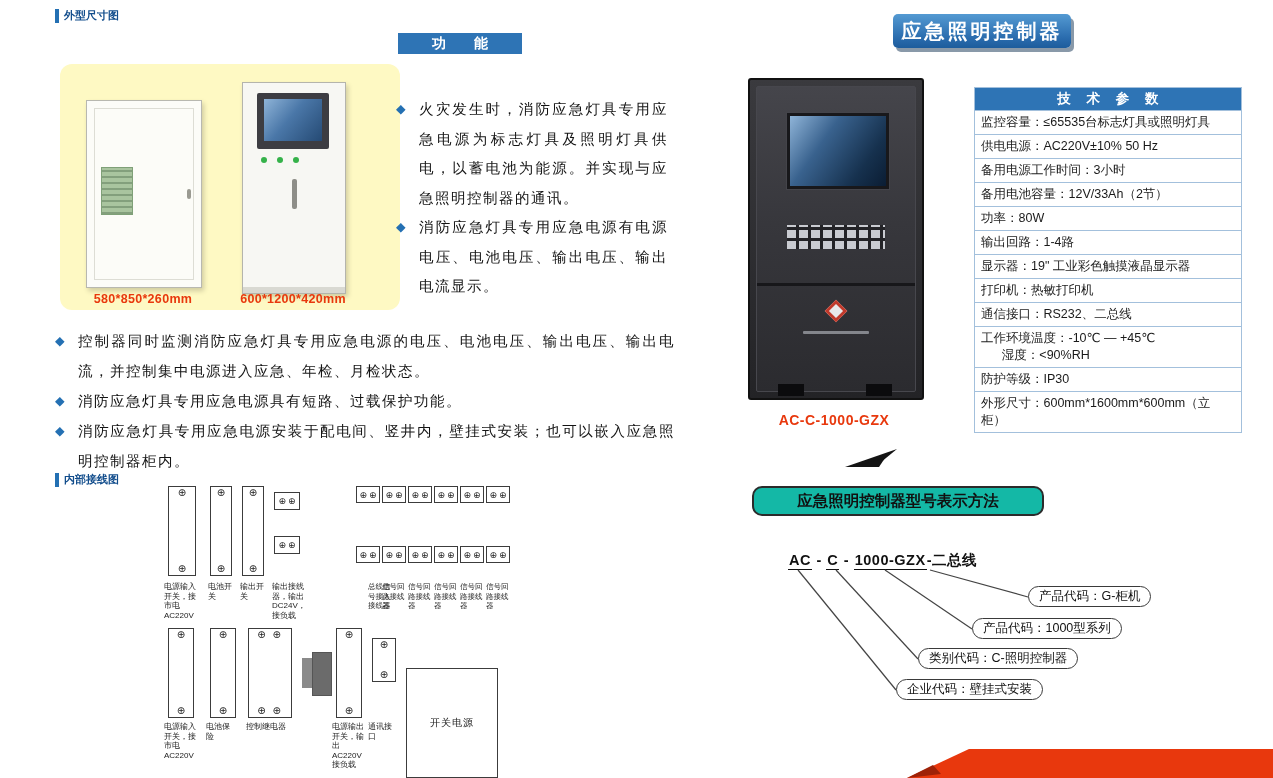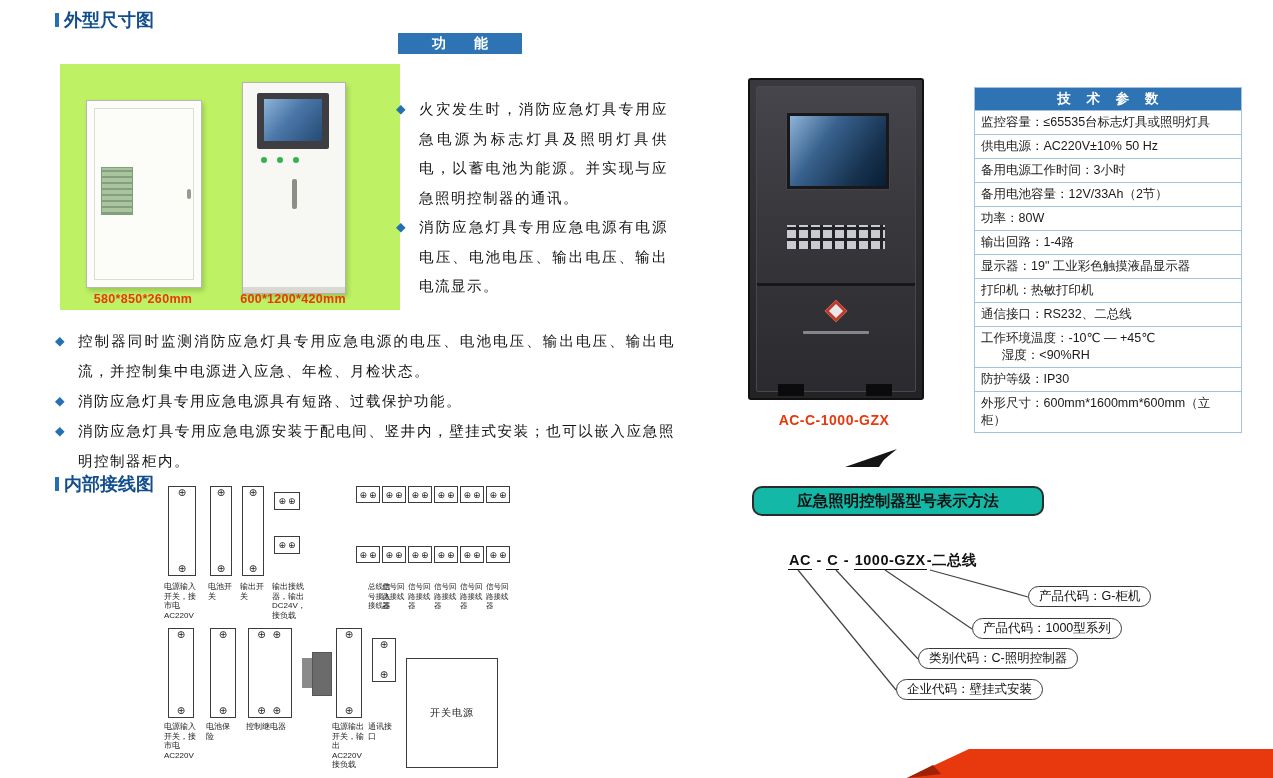--- a/index.html
+++ b/index.html
@@ -1,25 +1,25 @@
 <!DOCTYPE html>
 <html><head>
 <meta charset="utf-8">
 <style>
   html,body{margin:0;padding:0;background:#fff;}
   .page{position:relative;width:1273px;height:778px;background:#ffffff;overflow:hidden;
         font-family:"Liberation Sans","DejaVu Sans",sans-serif;color:#111;}
   .abs{position:absolute;}
 
   
-  .sec-title{font-size:18px;font-weight:bold;color:#124d8c;display:flex;align-items:center;gap:5px;}
+  .sec-title{font-size:11px;font-weight:bold;color:#124d8c;display:flex;align-items:center;gap:5px;}
   .sec-title::before{content:"";display:inline-block;width:4px;height:14px;background:#2470b3;}
 
   
-  .photo-panel{background:#bef264;}
+  .photo-panel{background:#fef9c3;border-radius:12px;}
   .dim-label{color:#e8380d;font-weight:bold;font-size:12.5px;text-align:center;letter-spacing:.3px;}
   .led{width:6px;height:6px;border-radius:50%;background:#35b24a;display:inline-block;}
 
   
   .func-header{background:#2e74b5;color:#fff;font-weight:bold;font-size:14px;text-align:center;
                line-height:21px;letter-spacing:12px;text-indent:12px;}
 
   
   .bullet{position:relative;padding-left:23px;font-size:14.5px;line-height:29.5px;text-align:justify;
           color:#141414;letter-spacing:1.5px;}
@@ -149,29 +149,30 @@
     <div class="tiny tiny2" style="left:300px;top:100px;width:26px;">信号回路接线器</div>
     <div class="tiny tiny2" style="left:326px;top:100px;width:26px;">信号回路接线器</div>
 
     <div class="term" style="left:8px;top:146px;width:26px;height:90px;"></div>
     <div class="term" style="left:50px;top:146px;width:26px;height:90px;"></div>
     <div class="term wide" style="left:88px;top:146px;width:44px;height:90px;"></div>
     <div class="abs" style="left:142px;top:176px;width:10px;height:30px;background:#8a8a8a;"></div>
     <div class="abs" style="left:152px;top:170px;width:18px;height:42px;background:#6b6b6b;border:1px solid #555;"></div>
     <div class="term" style="left:176px;top:146px;width:26px;height:90px;"></div>
     <div class="term" style="left:212px;top:156px;width:24px;height:44px;"></div>
-    <div class="bigbox" style="left:246px;top:176px;width:92px;height:110px;font-family:Liberation Mono, monospace;">开关电源</div>
+    <div class="bigbox" style="left:246px;top:186px;width:92px;height:110px;font-family:Liberation Mono, monospace;">开关电源</div>
 
     <div class="tiny" style="left:4px;top:240px;width:36px;">电源输入开关，接市电AC220V</div>
     <div class="tiny" style="left:46px;top:240px;width:30px;">电池保险</div>
     <div class="tiny" style="left:86px;top:240px;width:40px;">控制继电器</div>
     <div class="tiny" style="left:172px;top:240px;width:36px;">电源输出开关，输出AC220V接负载</div>
     <div class="tiny" style="left:208px;top:240px;width:30px;">通讯接口</div>
   </div>
 
+  <div class="abs title-badge" style="left:893px;top:14px;width:178px;height:34px;">应急照明控制器</div>
 
   <div class="abs cabinet" style="left:748px;top:78px;width:172px;height:318px;">
     <div class="abs" style="left:6px;top:6px;right:6px;bottom:6px;border:1px solid #47474d;border-radius:2px;background:linear-gradient(180deg,#45454b 0%,#37373c 45%,#2b2b2f 100%);">
       <div class="abs cab-screen" style="left:30px;top:26px;width:96px;height:70px;"></div>
       <div class="abs cab-keypad" style="left:30px;top:138px;width:98px;height:24px;"></div>
       <div class="abs" style="left:0;top:196px;width:100%;height:3px;background:#17171a;"></div>
       <div class="abs cab-logo" style="left:71px;top:216px;"></div>
       <div class="abs" style="left:46px;top:244px;width:66px;height:3px;background:#84868c;border-radius:1px;"></div>
     </div>
     <div class="abs" style="left:28px;bottom:2px;width:26px;height:12px;background:#0b0b0d;"></div>

